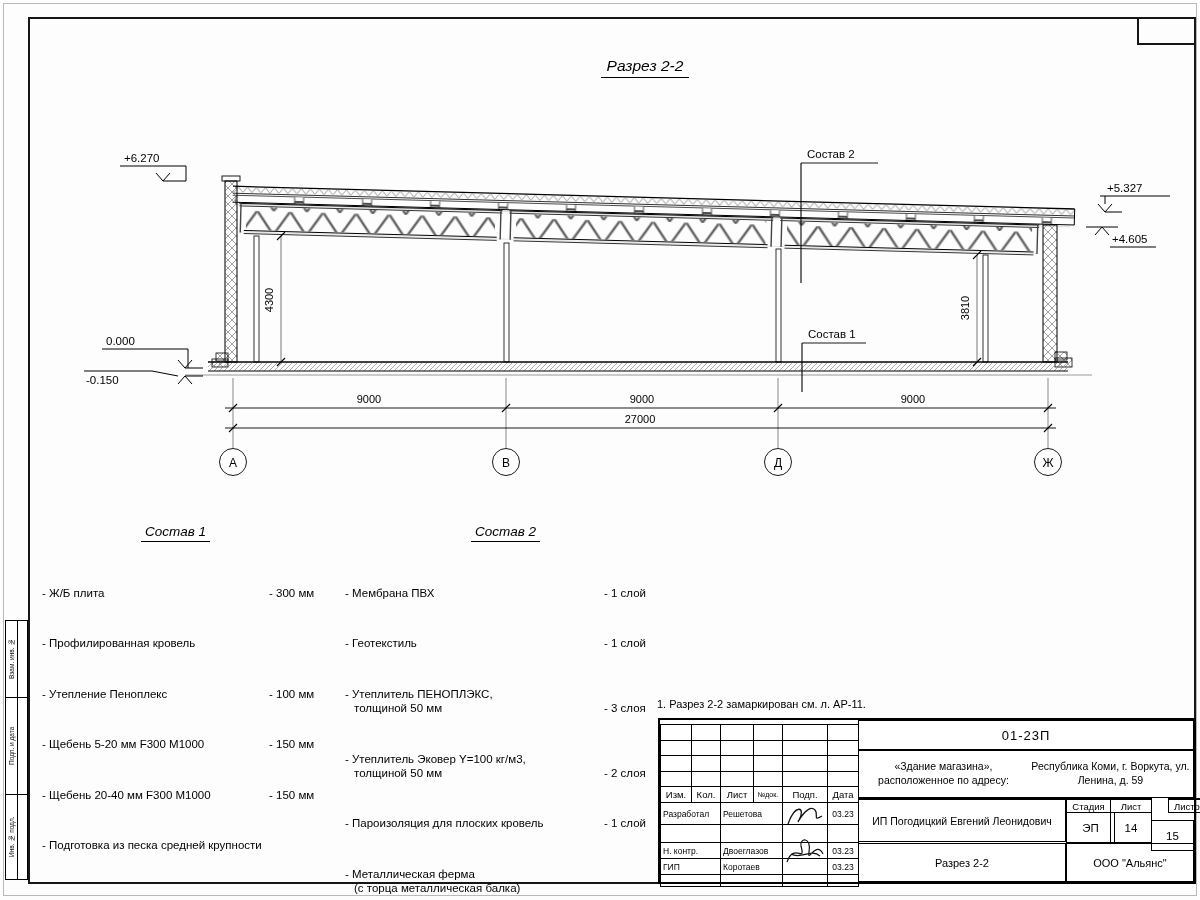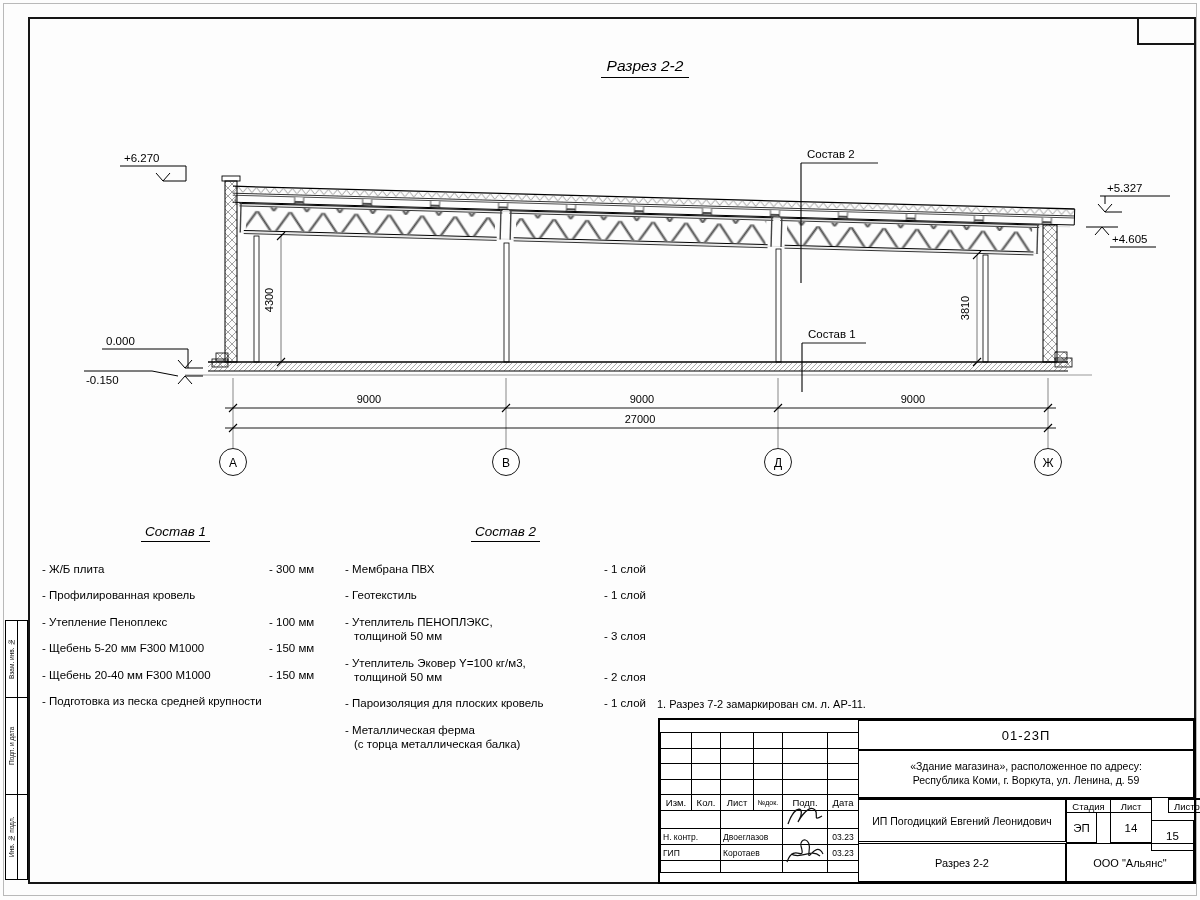--- a/index.html
+++ b/index.html
@@ -16,29 +16,29 @@
   .strip-label{position:absolute;left:0;top:0;width:11px;height:100%;display:flex;align-items:center;justify-content:center;
                writing-mode:vertical-rl;transform:rotate(180deg);font-size:6.5px;white-space:nowrap;color:#111;}
   
   .sheet-title{position:absolute;left:560px;top:57px;width:170px;text-align:center;}
   .sheet-title span{display:inline-block;font-style:italic;font-size:15.5px;border-bottom:1.2px solid #000;padding:0 6px 2px 6px;}
   .comp-head{position:absolute;text-align:center;font-style:italic;font-size:13.5px;}
   .comp-head span{display:inline-block;border-bottom:1.1px solid #000;padding:0 4px 2px 4px;}
   
   .comp-list{position:absolute;font-size:11.5px;line-height:1.25;}
   .comp-row{display:flex;margin-bottom:12px;}
-  .comp-row .nm{white-space:pre-line;padding-left:9px;text-indent:-9px;}
+  .comp-row .nm{white-space:pre-line;padding-left:9px;text-indent:-9px;margin-top:24px;}
   .comp-row .vl{align-self:flex-end;white-space:nowrap;}
   .list1 .nm{width:218px;}
   .list2 .nm{width:250px;}
   .note{position:absolute;left:657px;top:698px;font-size:11px;}
   
   .tb{position:absolute;left:658px;top:718px;width:534px;height:162px;border:2px solid #000;box-sizing:content-box;background:#fff;}
   .tb .cell{position:absolute;border:1px solid #000;box-sizing:border-box;display:flex;align-items:center;justify-content:center;text-align:center;}
-  .tb table{border-collapse:collapse;position:absolute;left:0;top:12px;width:199px;table-layout:fixed;}
+  .tb table{border-collapse:collapse;position:absolute;left:0;top:4px;width:199px;table-layout:fixed;}
   .tb td{border:1px solid #000;padding:0;font-size:8.5px;text-align:center;vertical-align:middle;overflow:hidden;white-space:nowrap;}
   .tb td.lft{text-align:left;padding-left:2px;}
   .tb .hdr td{font-size:9.5px;}
   .tb .hdr td.sm{font-size:7px;}
   .sig-overlay{position:absolute;left:122px;top:78px;width:46px;height:84px;pointer-events:none;}
 </style>
 </head>
 <body>
 
 <div class="outer-line"></div>
@@ -292,21 +292,21 @@
       <div class="nm">- Пароизоляция для плоских кровель</div>
       <div class="vl">- 1 слой</div>
     </div>
   <div class="comp-row">
       <div class="nm">- Металлическая ферма
 (с торца металлическая балка)</div>
       <div class="vl"></div>
     </div>
 </div>
 
-<div class="note">1. Разрез 7-2 замаркирован см. л. АР-11.</div>
+<div class="note">1. Разрез 2-2 замаркирован см. л. АР-11.</div>
 
 <div class="tb">
   <table>
     <colgroup>
         <col style="width:31px">
         <col style="width:29px">
         <col style="width:33px">
         <col style="width:29px">
         <col style="width:45px">
         <col style="width:31px">
@@ -344,20 +344,26 @@
           <td></td>
           <td></td>
         </tr>
     <tr style="height:16px" class="hdr">
       <td>Изм.</td>
       <td>Кол.</td>
       <td>Лист</td>
       <td class="sm">№док.</td>
       <td>Подп.</td>
       <td>Дата</td>
+    </tr>
+    <tr style="height:22px">
+      <td colspan="2" class="lft">Разработал</td>
+      <td colspan="2" class="lft">Решетова</td>
+      <td></td>
+      <td>03.23</td>
     </tr>
     <tr style="height:18px">
           <td colspan="2"></td>
           <td colspan="2"></td>
           <td></td>
           <td></td>
         </tr>
     <tr style="height:16px">
       <td colspan="2" class="lft">Н. контр.</td>
       <td colspan="2" class="lft">Двоеглазов</td>
@@ -378,26 +384,26 @@
         </tr>
   </tbody>
     </table>
 
   <svg class="sig-overlay" viewBox="0 0 46 84">
     <path d="M6,26 C14,4 24,10 17,22 C13,30 25,4 33,12 C37,16 30,24 40,18" stroke="#111" stroke-width="1.3" fill="none"></path>
     <path d="M5,64 C12,44 24,66 19,48 C17,40 30,38 27,54 C25,66 34,42 41,56 M9,56 C19,62 29,50 38,58" stroke="#111" stroke-width="1.2" fill="none"></path>
   </svg>
 
   <div class="cell" style="left:198px;top:0;width:336px;height:30px;font-size:13px;letter-spacing:1px">01-23П</div>
-  <div class="cell" style="left:198px;top:30px;width:336px;height:48px;font-size:10.5px;flex-direction:column;line-height:1.3">
+  <div class="cell" style="left:198px;top:30px;width:336px;height:48px;font-size:10.5px;line-height:1.3">
     <div>«Здание магазина», расположенное по адресу:</div>
     <div>Республика Коми, г. Воркута, ул. Ленина, д. 59</div>
   </div>
   <div class="cell" style="left:198px;top:78px;width:208px;height:44px;font-size:10.5px;border-top-width:2px">ИП Погодицкий Евгений Леонидович</div>
   <div class="cell" style="left:198px;top:123px;width:208px;height:39px;font-size:11px">Разрез 2-2</div>
   <div class="cell" style="left:406px;top:78px;width:45px;height:15px;font-size:9.5px;border-top-width:2px">Стадия</div>
   <div class="cell" style="left:450px;top:78px;width:42px;height:15px;font-size:9.5px;border-top-width:2px">Лист</div>
   <div class="cell" style="left:508px;top:78px;width:43px;height:15px;font-size:9.5px;border-top-width:2px">Листов</div>
-  <div class="cell" style="left:406px;top:92px;width:31px;height:31px;font-size:11.5px">ЭП</div>
+  <div class="cell" style="left:406px;top:92px;width:49px;height:31px;font-size:11.5px">ЭП</div>
   <div class="cell" style="left:450px;top:92px;width:42px;height:31px;font-size:11.5px">14</div>
   <div class="cell" style="left:491px;top:100px;width:43px;height:31px;font-size:11.5px">15</div>
   <div class="cell" style="left:406px;top:123px;width:128px;height:39px;font-size:11px">ООО "Альянс"</div>
 </div>
 
 </body></html>

